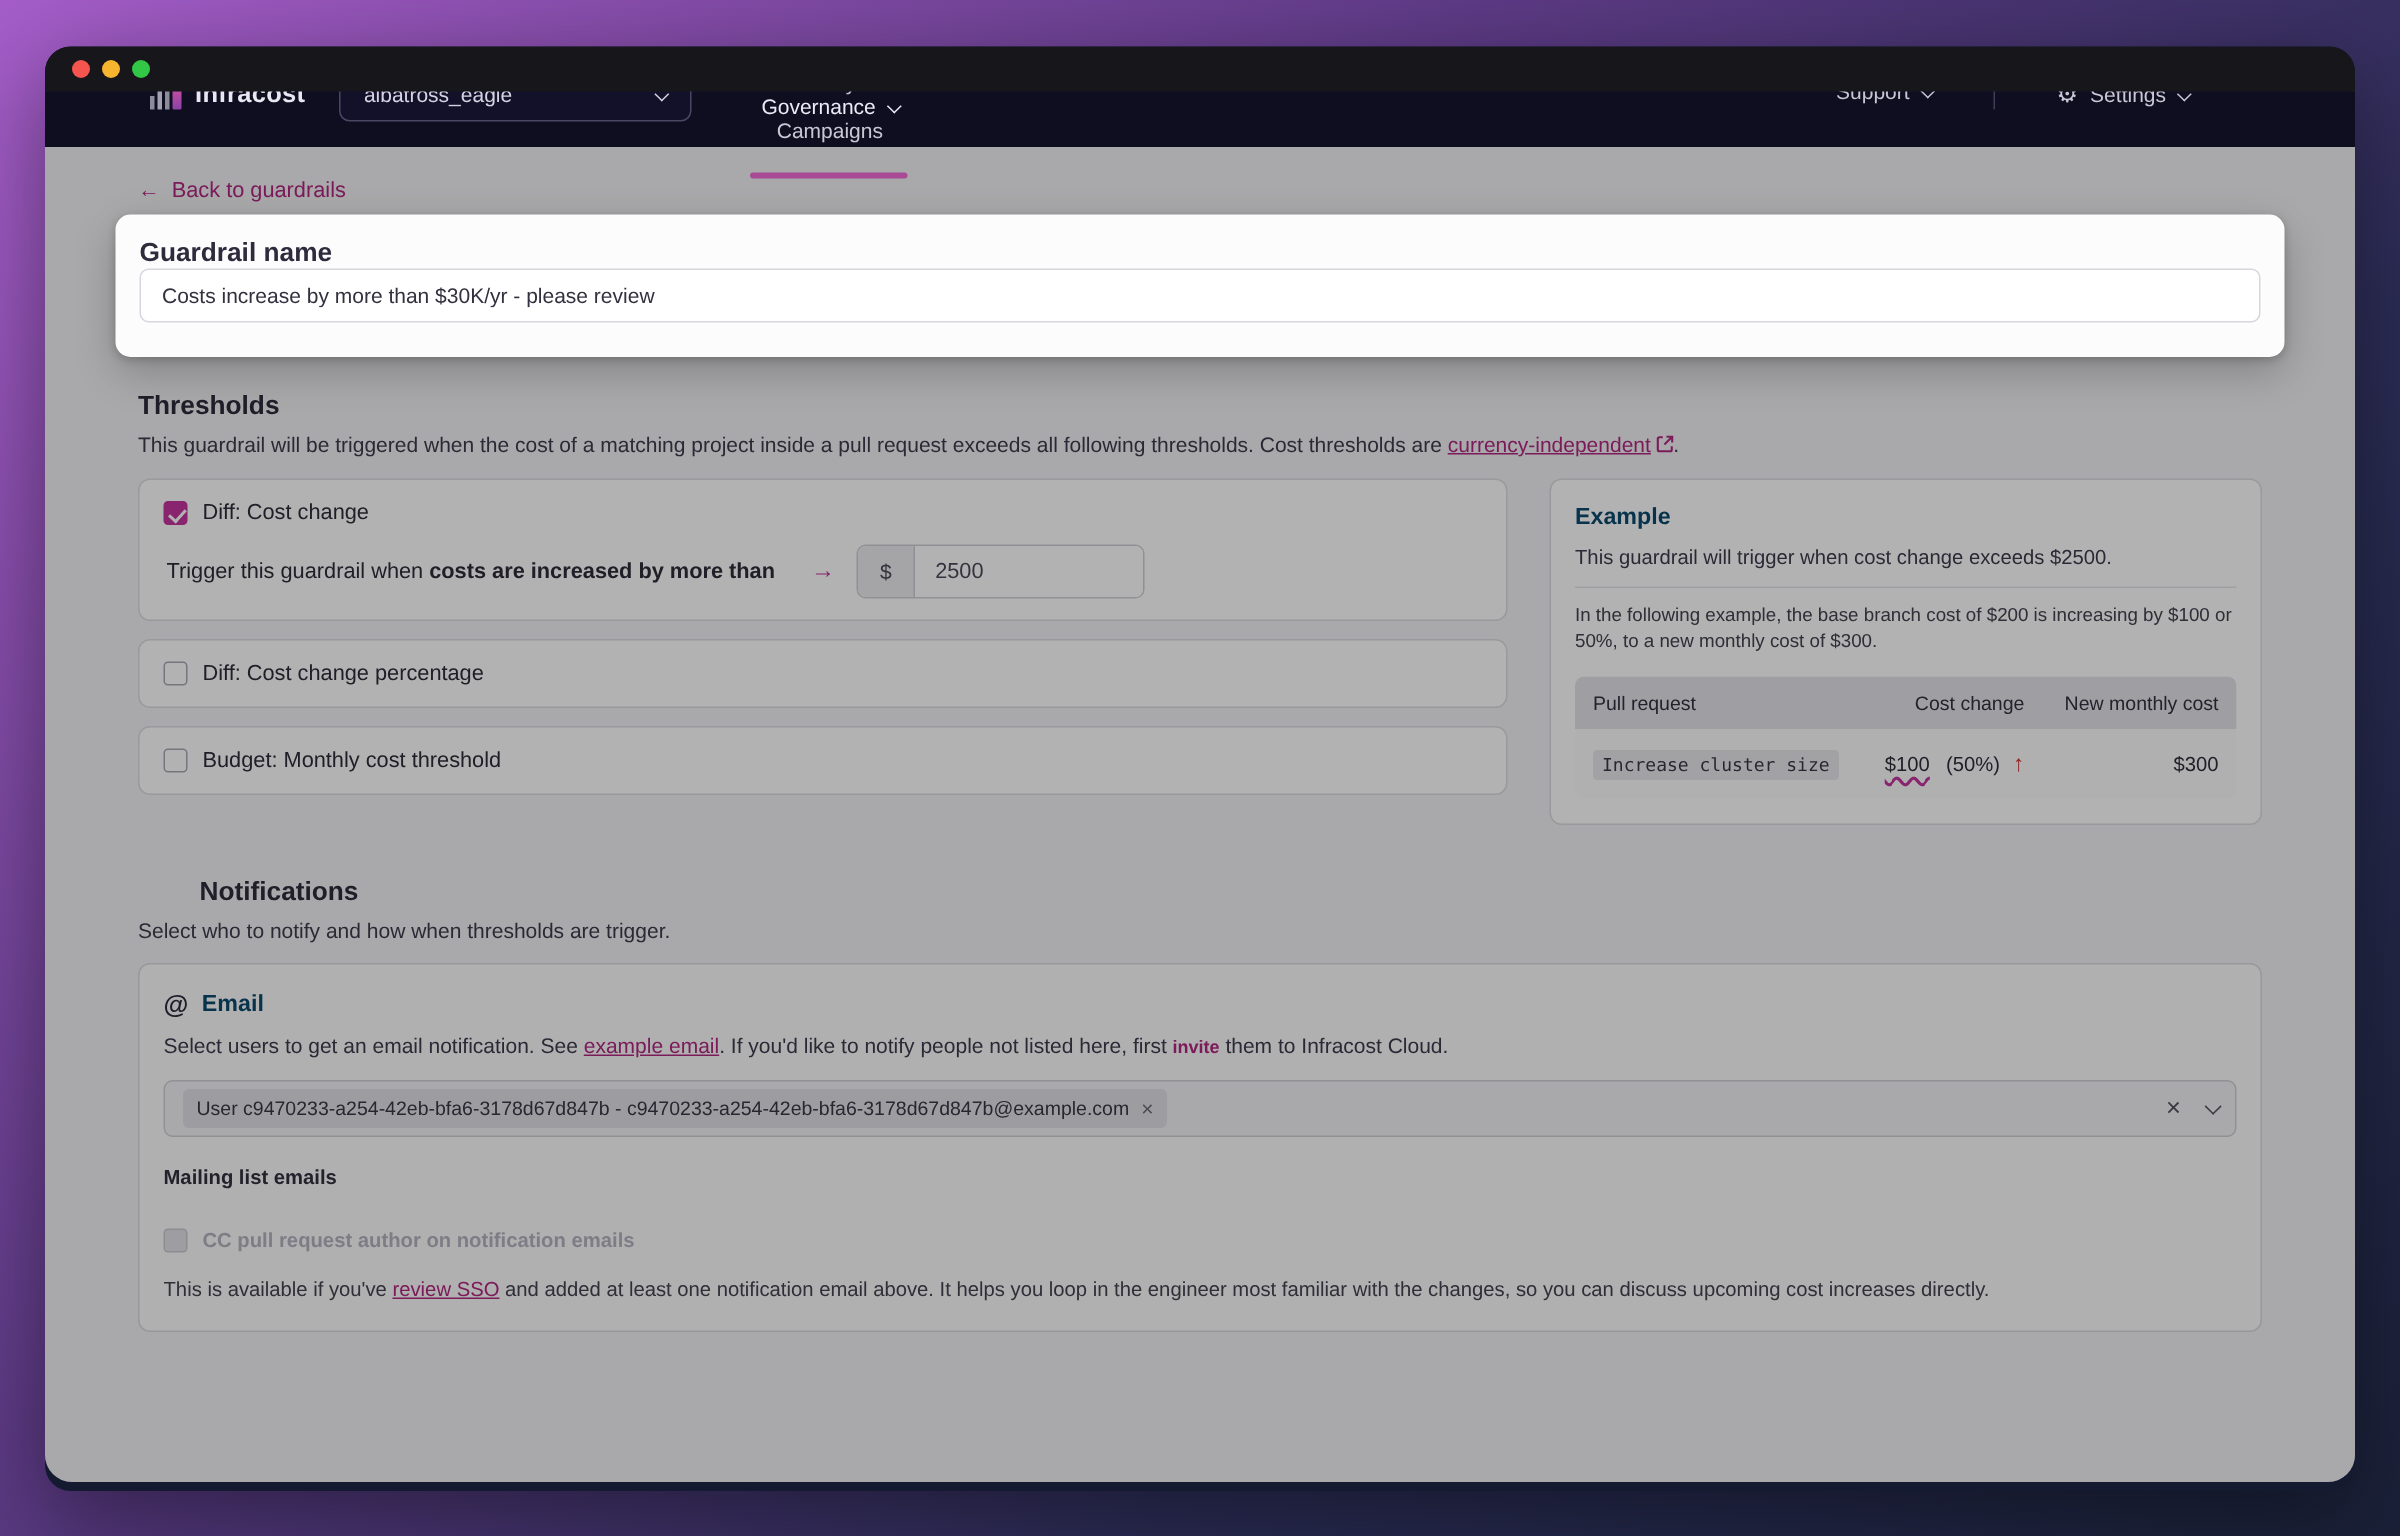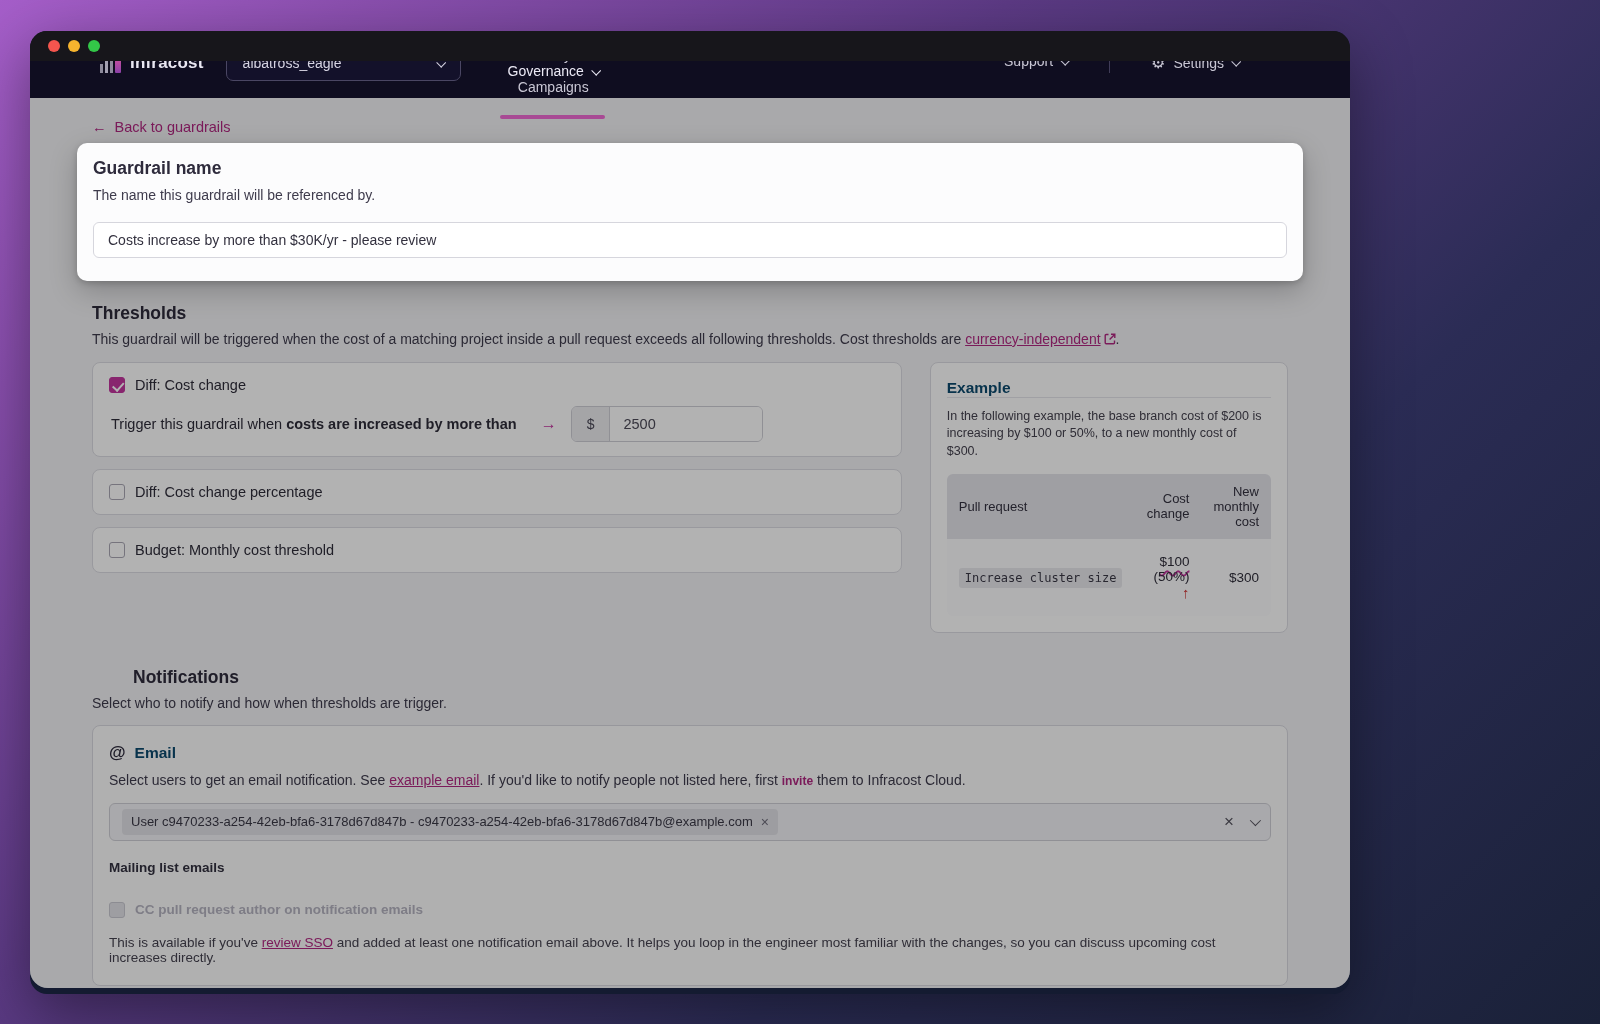--- a/index.html
+++ b/index.html
@@ -2,21 +2,21 @@
 <html><head>
 <meta charset="utf-8">
 <style>
   * { box-sizing: border-box; margin: 0; padding: 0; }
   html,body { width:1600px; height:1024px; font-family:"Liberation Sans","DejaVu Sans",sans-serif; }
   body {
     background: linear-gradient(136deg, #a55ec9 0%, #8a4fae 14%, #5c3a84 38%, #2b2c55 68%, #1a2138 100%);
     position: relative; overflow: hidden;
   }
   .window {
-    position:absolute; left:30px; top:31px; width:1320px; height:963px;
+    position:absolute; left:30px; top:31px; width:1540px; height:963px;
     background:#141b31; border-radius:17px; overflow:hidden;
     box-shadow: 0 18px 60px rgba(0,0,0,.40);
   }
   
   .titlebar { position:absolute; top:0; left:0; right:0; height:30px; background:#17161b; z-index:30; display:flex; align-items:center; padding-left:18px; }
   .lights { display:flex; gap:8px; }
   .light { width:12px; height:12px; border-radius:50%; }
   
   .navbar { position:absolute; top:30px; left:0; right:0; height:37px; background:#0f0d20; z-index:20; }
   .nav-row { position:absolute; left:0; right:0; top:-18px; height:40px; display:flex; align-items:center; padding:0 88px 0 70px; color:#c9c7d4; }
@@ -163,21 +163,20 @@
 
     <div class="content">
       <a class="back-link">
         <span>←</span>
         <span>Back to guardrails</span>
       </a>
 
       
       <div class="spot-card">
         <div class="h-lg">Guardrail name</div>
-        <div class="desc">The name this guardrail will be referenced by.</div>
         <input class="text-input" type="text" value="Costs increase by more than $30K/yr - please review" style="">
       </div>
 
       
       <div class="h-lg">Thresholds</div>
       <div class="section-desc">
         <span>This guardrail will be triggered when the cost of a matching project inside a pull request exceeds all following thresholds. Cost thresholds are </span><span class="link"><span>currency-independent</span><span class="ext-ico"><svg width="12" height="12" viewBox="0 0 12 12" fill="none" stroke="#b12881" stroke-width="1.4">
                 <path d="M4.5 1.5H2.2C1.6 1.5 1.2 1.9 1.2 2.5v7.3c0 .6.4 1 1 1h7.3c.6 0 1-.4 1-1V7.5"></path>
                 <path d="M7 1.2h3.8V5"></path>
                 <path d="M10.6 1.4 5.6 6.4"></path>
@@ -209,20 +208,21 @@
           <div class="opt-card">
             <div class="opt-head">
               <span class="cbx"></span>
               <span>Budget: Monthly cost threshold</span>
             </div>
           </div>
         </div>
 
         <div class="example">
           <div class="h-md">Example</div>
+          <div class="summary">This guardrail will trigger when cost change exceeds $2500.</div>
           <hr>
           <div class="detail">In the following example, the base branch cost of $200 is increasing by $100 or 50%, to a new monthly cost of $300.</div>
           <table class="ex-table">
             <thead>
               <tr>
                 <th>Pull request</th>
                 <th>Cost change</th>
                 <th>New monthly cost</th>
               </tr>
             </thead>

